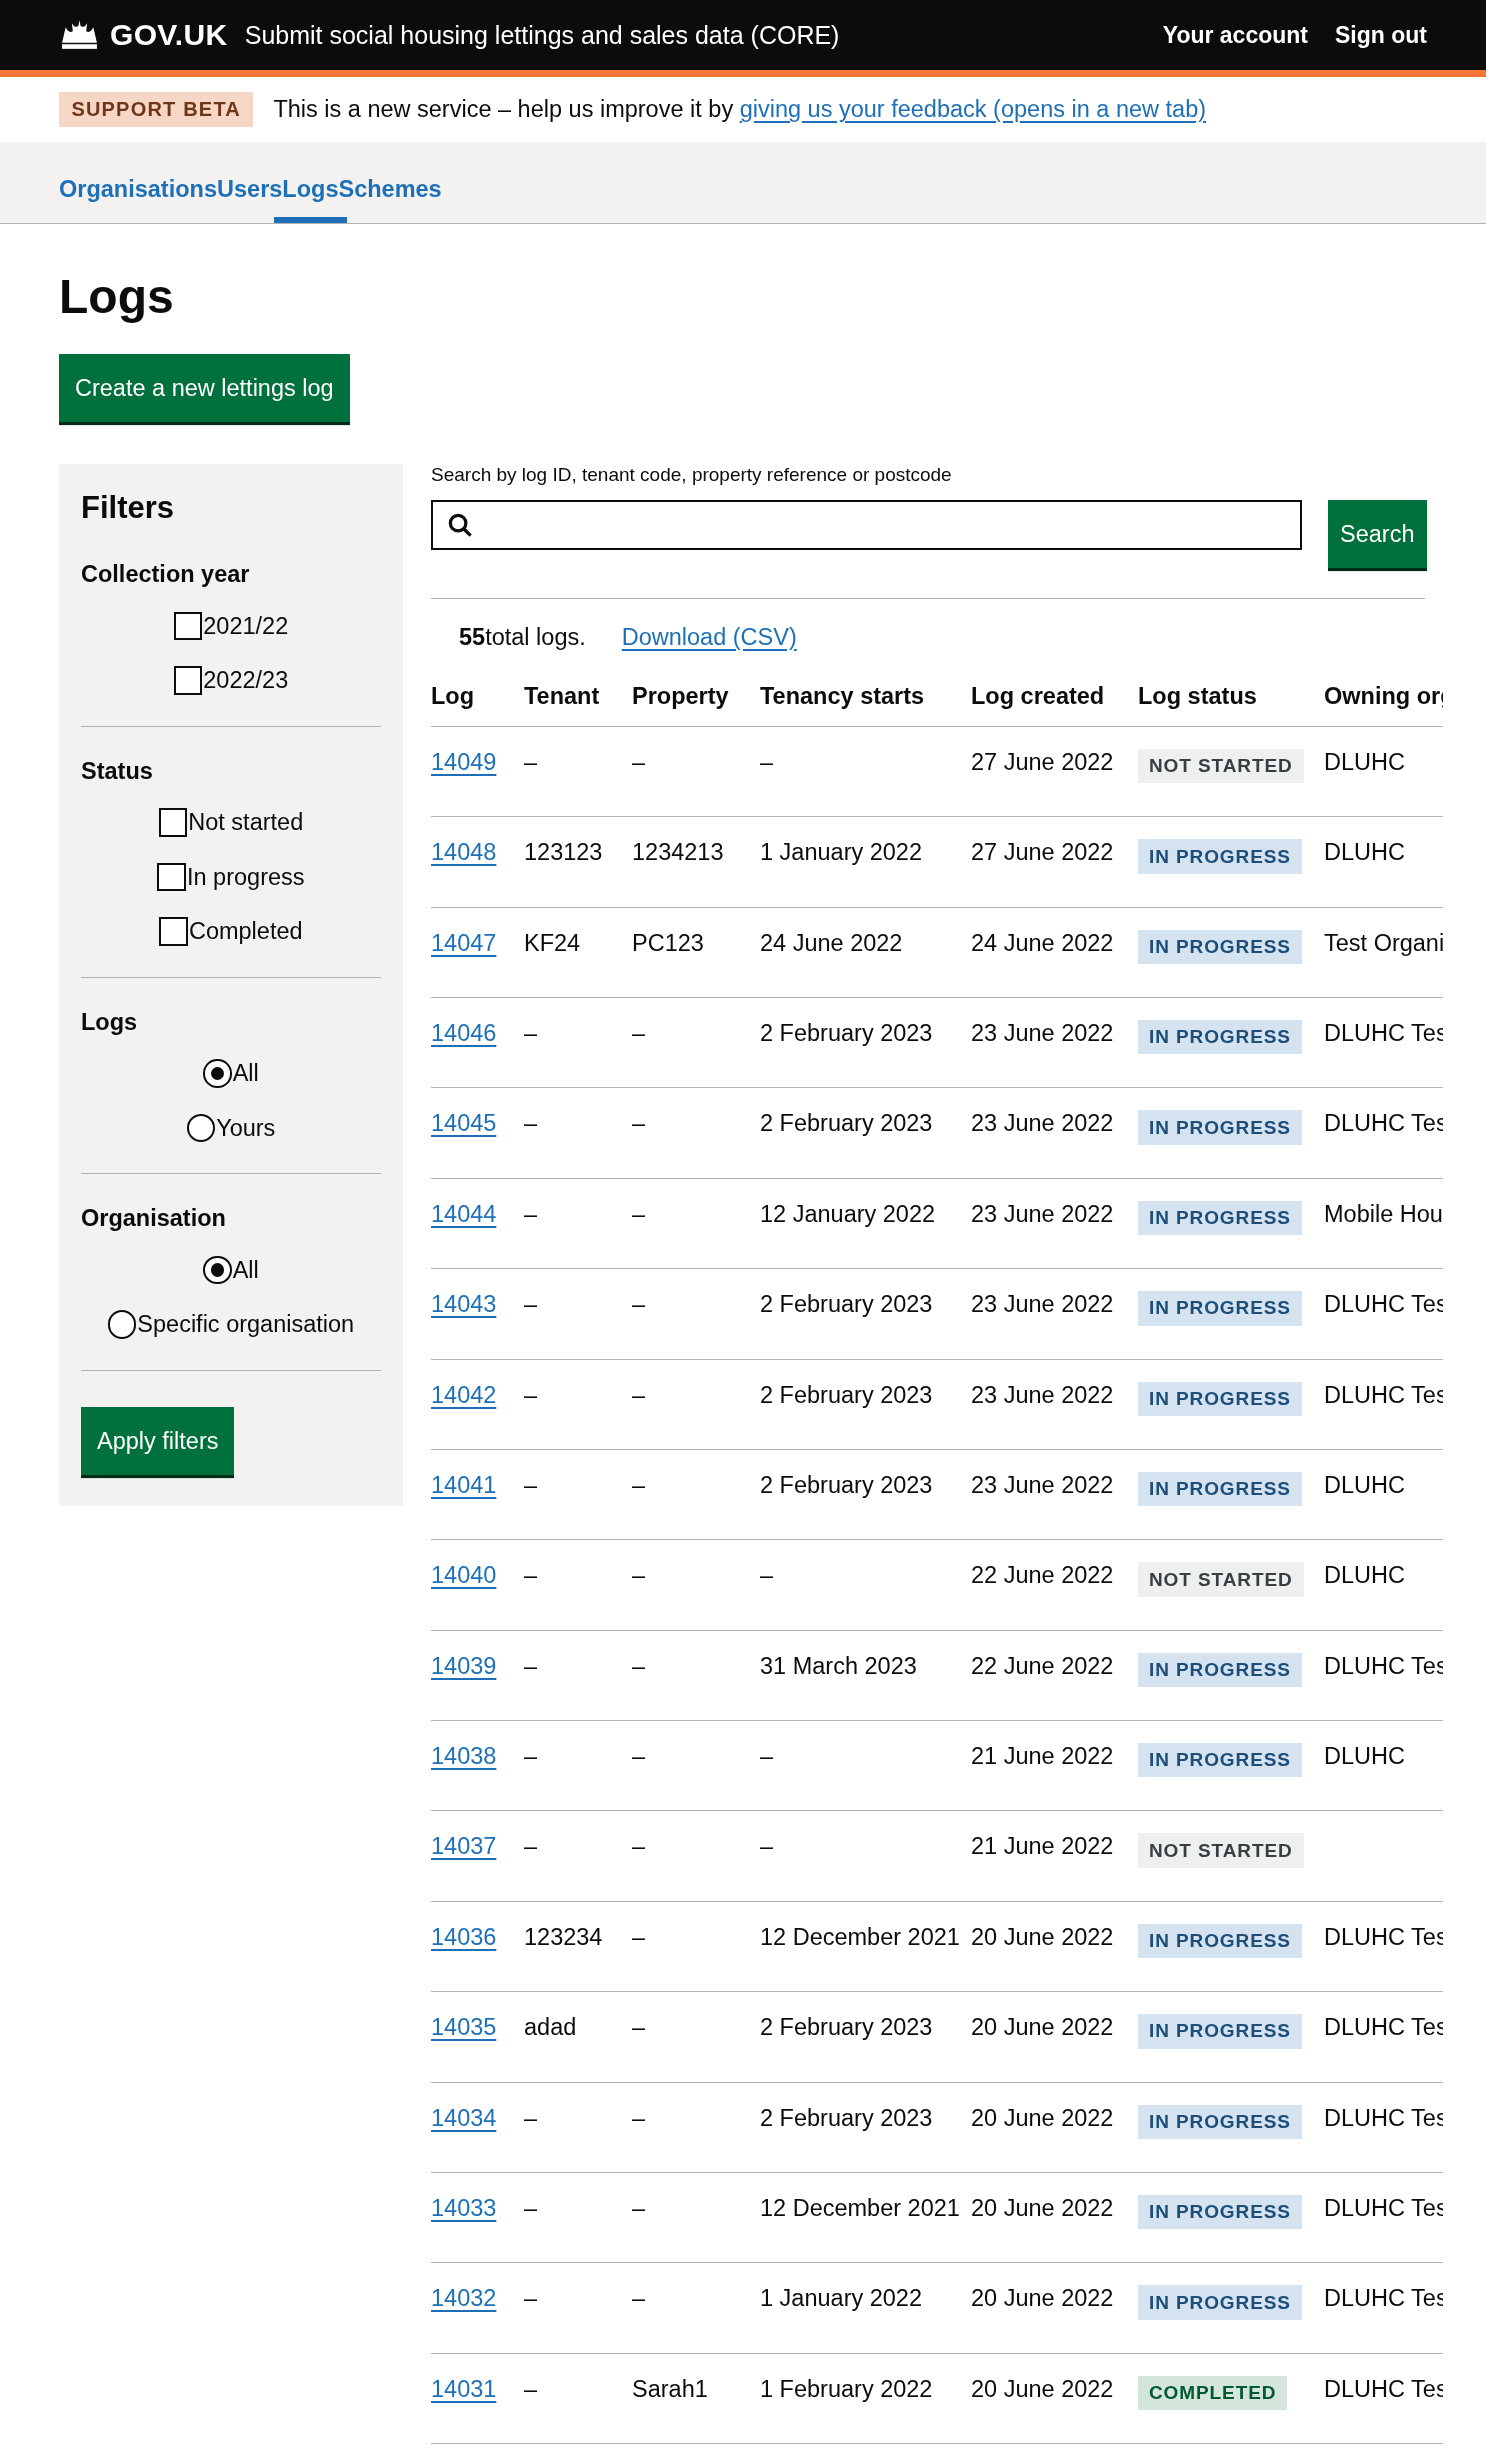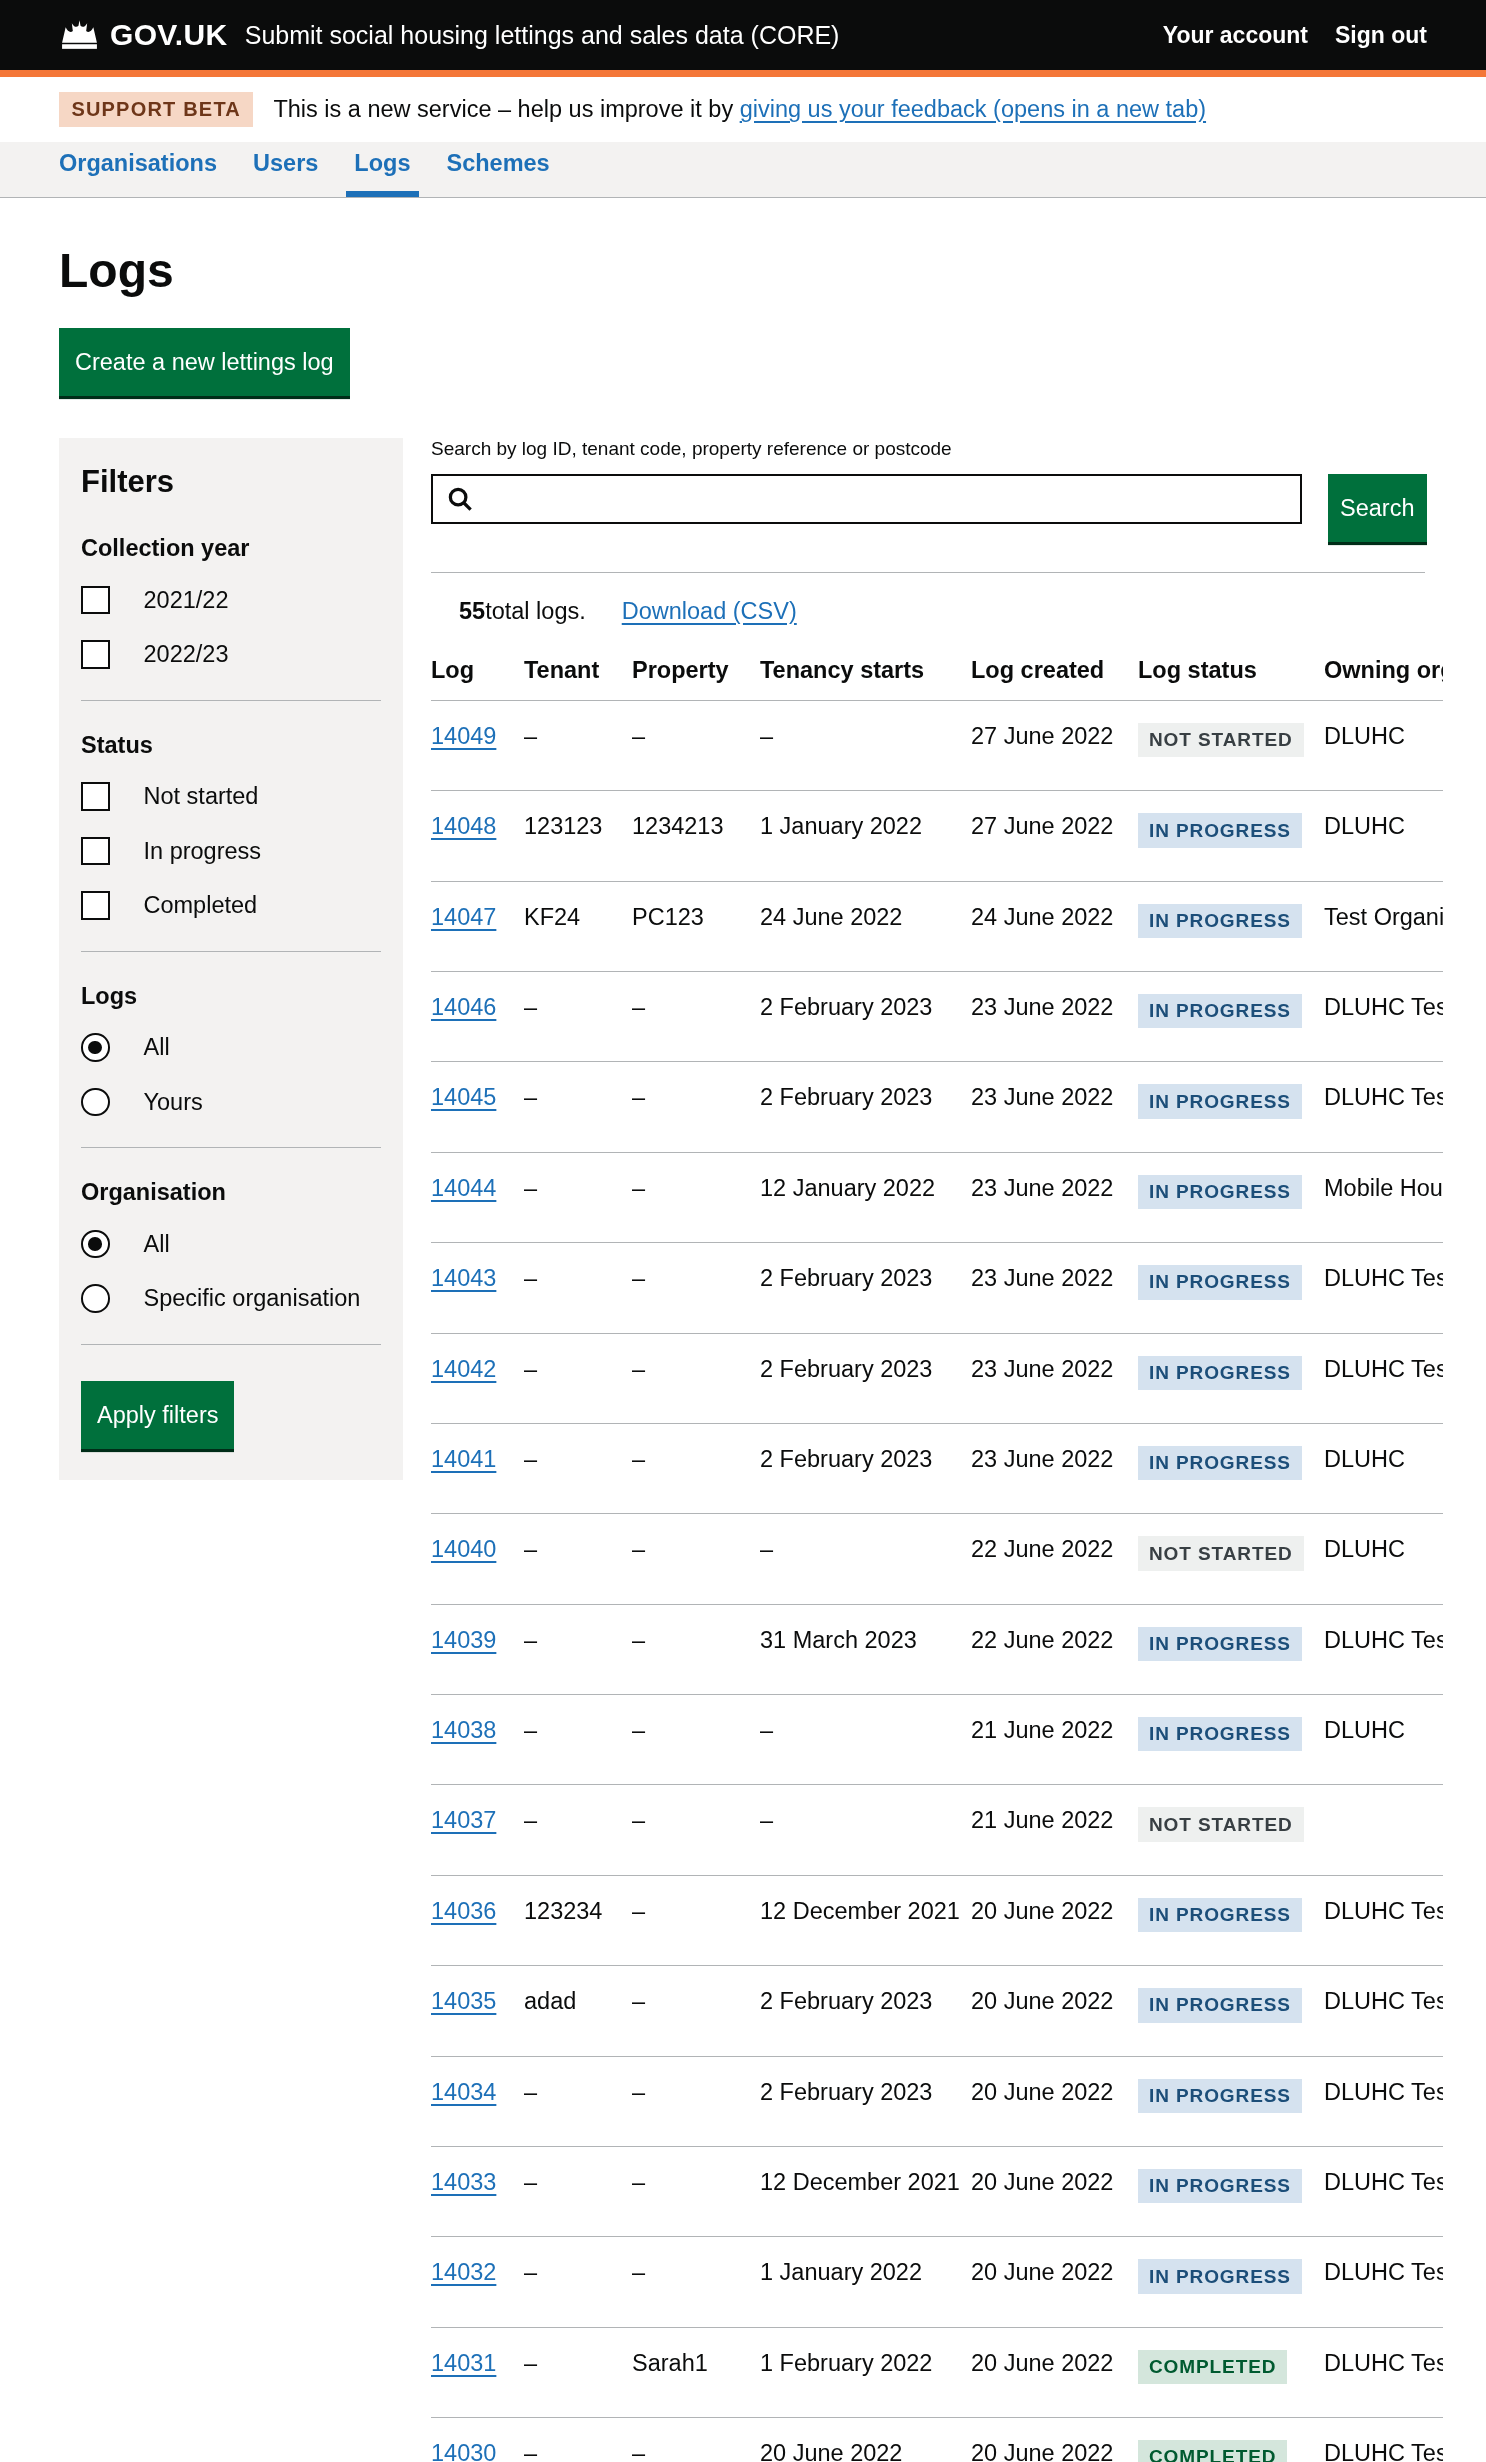--- a/index.html
+++ b/index.html
@@ -24,40 +24,40 @@
   
   .phase-banner{background:#fff; padding:15px 0;}
   .phase-inner{display:flex; align-items:center;}
   .tag{display:inline-block; background:#f6d7c5; color:#6e3619; font-size:20px; font-weight:700;
        letter-spacing:1.2px; padding:6.2px 12.4px; text-transform:uppercase;}
   .phase-text{font-size:23.5px; margin-left:20px;}
   .link{color:var(--blue); text-decoration:underline; text-underline-offset:3.7px;}
 
   
   .primary-nav{background:var(--grey-bg); border-bottom:1.9px solid var(--border);}
-  .nav-inner{display:flex; gap:36px; padding-top:8px;}
+  .nav-inner{display:flex; padding-top:34px;}
   .nav-item{position:relative; display:inline-block; color:var(--blue); font-size:23.5px; font-weight:700;
             text-decoration:none; padding-bottom:20px;}
   .nav-item.active::after{content:""; position:absolute; left:-8.7px; right:-8.7px; bottom:0; height:6.8px; background:var(--blue);}
 
   
   main{padding-bottom:59px;}
   h1.page-title{font-size:48px; font-weight:700; margin:45px 0 30px;}
   .btn{display:inline-block; background:var(--green); color:#fff; font-family:inherit; font-size:23.5px;
        border:none; padding:0 16px; height:68px; line-height:50px; box-shadow:0 3.1px 0 var(--green-shadow); cursor:pointer;}
   .create-btn{margin-bottom:42px;}
 
   
   .layout{display:flex; align-items:flex-start; gap:28px;}
 
   
   .filters{width:344px; background:var(--grey-bg); padding:26px 22px 31px; flex-shrink:0;}
   .filters-title{font-size:31px; font-weight:700; margin-bottom:35px;}
   .group-label{font-size:23.5px; font-weight:700; margin-bottom:23.5px;}
-  .opt-row{display:flex; align-items:center; gap:34px; margin-bottom:26px;}
+  .opt-row{display:flex; align-items:center; gap:1px; margin-bottom:26px;justify-content:center;}
   .opt-label{font-size:23.5px;}
   .checkbox{width:28.5px; height:28.5px; background:#fff; border:2.5px solid var(--black); flex-shrink:0; cursor:pointer;}
   .radio{width:28.5px; height:28.5px; background:#fff; border:2.5px solid var(--black); border-radius:50%;
          flex-shrink:0; display:flex; align-items:center; justify-content:center; cursor:pointer;}
   .radio-dot{width:13.6px; height:13.6px; background:var(--black); border-radius:50%;}
   .divider{border:none; border-top:1.2px solid var(--border); margin:31px 0;}
   .apply-btn{margin-top:5px;}
 
   
   .results{flex:1; min-width:0; width:997px;}

